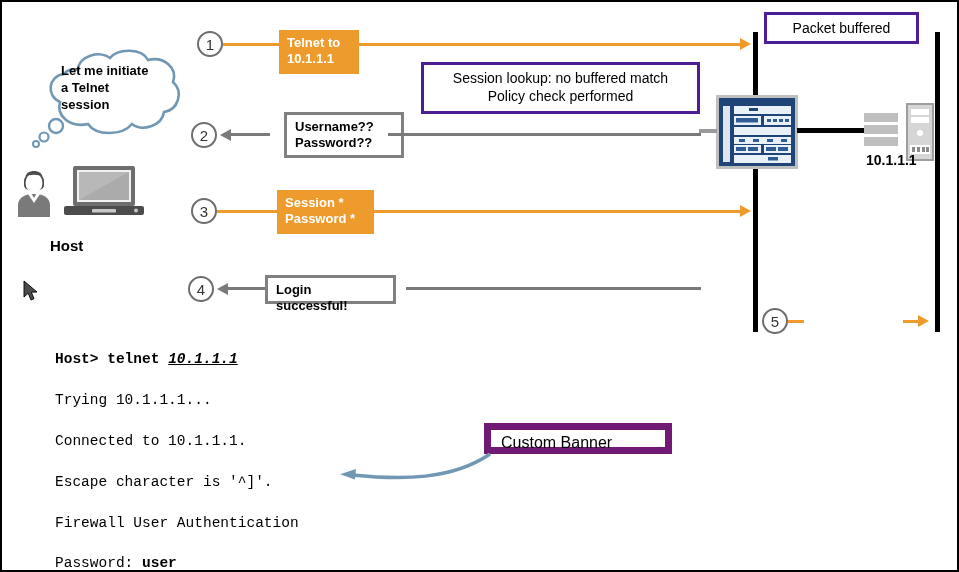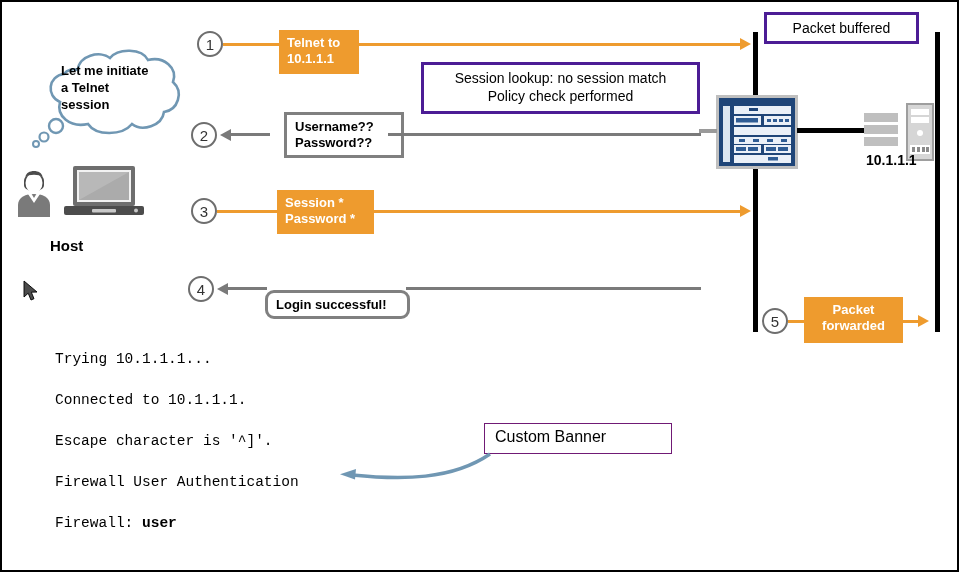--- a/index.html
+++ b/index.html
@@ -9,21 +9,21 @@
           border:2px solid #000;background:#fff;overflow:hidden;}
   .abs{position:absolute;}
 
   
   .orange-box{background:#EE9B2E;color:#fff;font-weight:bold;font-size:13px;
               line-height:16px;padding:5px 8px;box-sizing:border-box;}
   .gray-box{background:#fff;color:#000;border:3px solid #808080;font-weight:bold;
             font-size:13px;line-height:16px;padding:4px 8px;box-sizing:border-box;}
   .blue-box{background:#fff;color:#000;border:3px solid #4c1d95;font-size:14px;
             line-height:18px;padding:4px 8px;box-sizing:border-box;text-align:center;}
-  .slate-box{background:#fff;color:#000;border:1px solid #701a75;font-size:16px;
+  .slate-box{background:#fff;color:#000;border:7px solid #701a75;font-size:16px;
              line-height:20px;padding:3px 10px;box-sizing:border-box;}
 
   .step-circle{width:26px;height:26px;border:2px solid #6E6E6E;border-radius:50%;
                background:#fff;color:#333;font-size:15px;display:flex;
                align-items:center;justify-content:center;box-sizing:border-box;}
 
   .vline{background:#000;width:5px;}
   .hline-orange{background:#EE9B2E;height:3px;}
   .hline-gray{background:#7A7A7A;height:3px;}
 
@@ -137,21 +137,21 @@
     <rect x="60" y="46" width="3" height="5" fill="#8A8A8A"></rect>
     <rect x="64" y="46" width="3" height="5" fill="#8A8A8A"></rect>
   </svg>
   <div class="abs ip-label" style="left:864px;top:150px;">10.1.1.1</div>
 
   <div class="abs blue-box" style="left:762px;top:10px;width:155px;height:32px;">
     <span>Packet buffered</span>
   </div>
 
   <div class="abs blue-box" style="left:419px;top:60px;width:279px;height:52px;">
-    <div>Session lookup: no session match</div>
+    <div>Session lookup: no buffered match</div>
     <div>Policy check performed</div>
   </div>
 
   <div class="abs step-circle" style="left:195px;top:29px;">
     <span>1</span>
   </div>
   <div class="abs hline-orange" style="left:221px;top:41px;width:56px;"></div>
   <div class="abs orange-box" style="left:277px;top:28px;width:80px;height:44px;">
     <div>Telnet to</div>
     <div>10.1.1.1</div>
@@ -179,42 +179,39 @@
     <div>Password *</div>
   </div>
   <div class="abs hline-orange" style="left:372px;top:208px;width:368px;"></div>
   <div class="abs ah-right-orange" style="left:738px;top:203px;"></div>
 
   <div class="abs step-circle" style="left:186px;top:274px;">
     <span>4</span>
   </div>
   <div class="abs ah-left-gray" style="left:215px;top:281px;"></div>
   <div class="abs hline-gray" style="left:225px;top:285px;width:40px;"></div>
-  <div class="abs gray-box" style="left:263px;top:288px;width:145px;height:29px;border-radius:9px;">
+  <div class="abs gray-box" style="left:263px;top:273px;width:131px;height:29px;">
     <span>Login successful!</span>
   </div>
   <div class="abs hline-gray" style="left:404px;top:285px;width:295px;"></div>
 
   <div class="abs step-circle" style="left:760px;top:306px;">
     <span>5</span>
   </div>
   <div class="abs hline-orange" style="left:786px;top:318px;width:16px;"></div>
-  <div class="abs orange-box" style="left:802px;top:295px;width:99px;height:46px;text-align:center;">
-    <div>Packet</div>
-    <div>forwarded</div>
-  </div>
   <div class="abs hline-orange" style="left:901px;top:318px;width:16px;"></div>
   <div class="abs ah-right-orange" style="left:916px;top:313px;"></div>
 
   <div class="abs" id="terminal" style="left:53px;top:327px;">
+<div><span class="b">Host&gt; </span><span class="b">telnet </span><span class="bu">10.1.1.1</span></div>
 <div>Trying 10.1.1.1...</div>
 <div>Connected to 10.1.1.1.</div>
 <div>Escape character is '^]'.</div>
 <div>Firewall User Authentication</div>
-<div><span>Firewall: </span><span class="b">user</span></div>
+<div><span>Password: </span><span class="b">user</span></div>
 
 
 
 
 
 
   </div>
 
   <div class="abs slate-box" style="left:482px;top:421px;width:188px;height:31px;">
     <span>Custom Banner</span>

